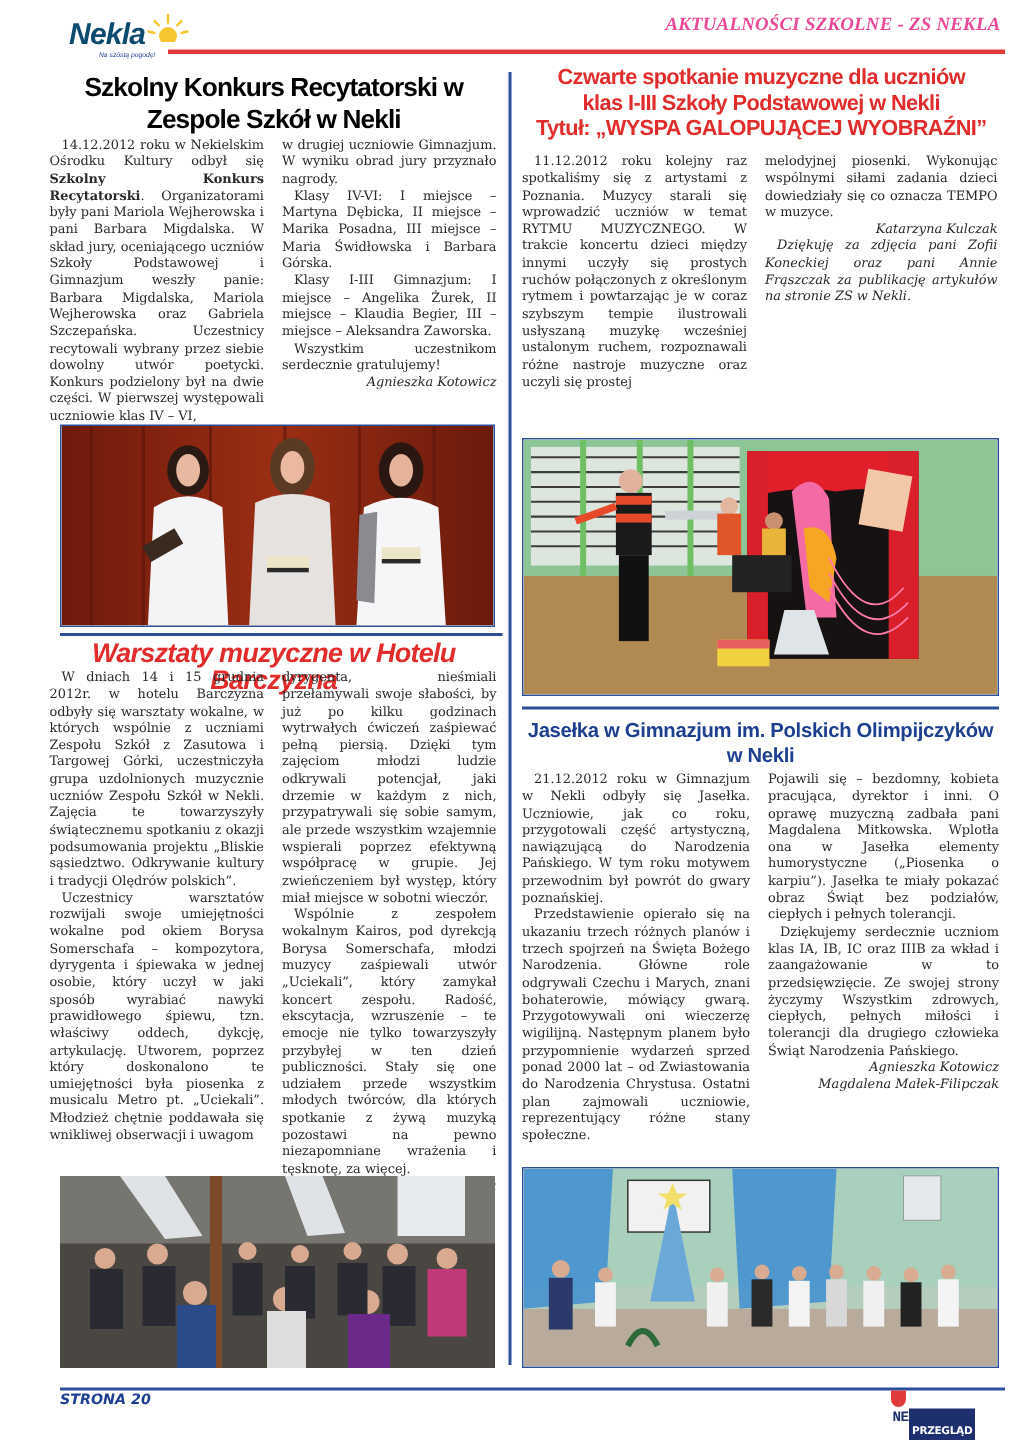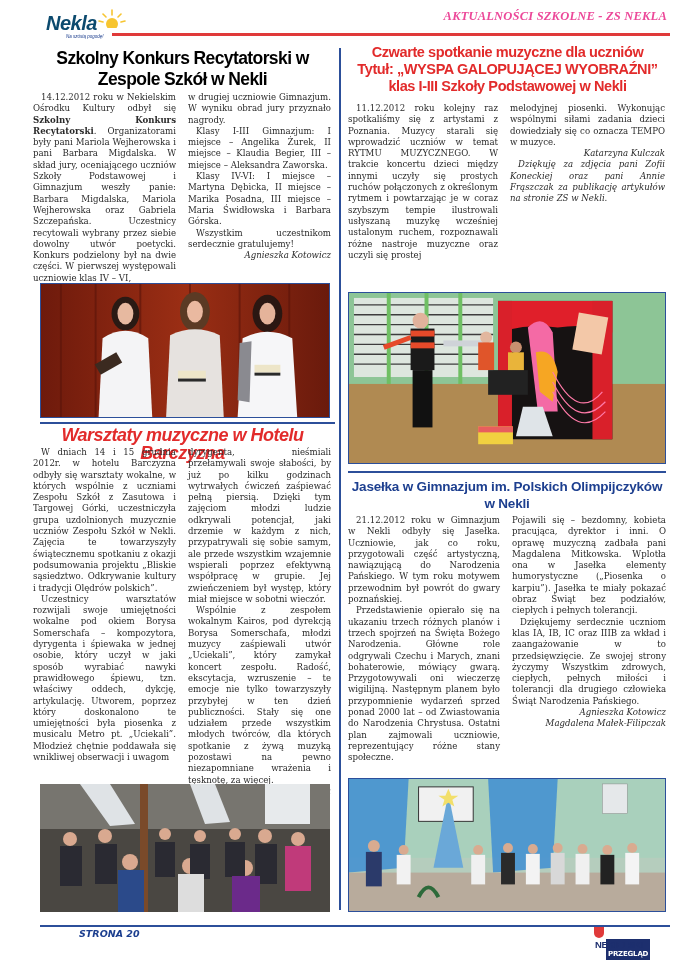--- a/index.html
+++ b/index.html
@@ -39,27 +39,27 @@
   .it { font-style:italic; }
   b { font-weight:bold; }
 
   
   .photo { border:1.5px solid #2c4f9a; overflow:hidden; box-sizing:border-box; }
   .rule-blue { height:2px; background:#2c4f9a; }
 
   
   .footer-rule { left:40px; top:925px; width:630px; height:1.5px; background:#2c4f9a; }
   .page-num { left:40px; top:928px; font-family:"DejaVu Sans", sans-serif; font-weight:bold;
-              font-style:italic; font-size:9.5px; color:#1d3f8f;margin-left:39px; }
+              font-style:italic; font-size:9.5px; color:#1d3f8f; }
   .brand { left:590px; top:927px; width:76px; height:24px; }
   .brand-top { position:absolute; left:16px; top:0; background:#1d2f6e; color:#fff;
                font-family:"DejaVu Sans", sans-serif; font-weight:bold; font-size:7px; padding:11px 2px; letter-spacing:-0.2px;margin-top:12px; }
   .brand-shield { position:absolute; left:4px; top:0; width:10px; height:11px; background:#e03a3a; border-radius:0 0 5px 5px; }
   .brand-bottom { position:absolute; left:5px; top:12px; color:#1d2f6e;
-                  font-family:Liberation Sans, sans-serif; font-weight:bold; font-size:9.5px; letter-spacing:-0.3px; }
+                  font-family:Liberation Mono, monospace; font-weight:bold; font-size:9.5px; letter-spacing:-0.3px; }
 </style>
 </head>
 <body>
 
 <div class="abs logo">
   <svg class="logo-sun" viewBox="0 0 28 20">
     <circle cx="14" cy="16" r="6" fill="#f7c531"></circle>
     <g stroke="#f7c531" stroke-width="1.6" stroke-linecap="round">
       <line x1="14" y1="2" x2="14" y2="7"></line>
         <line x1="5" y1="6" x2="8" y2="9"></line>
@@ -76,22 +76,22 @@
 
 <div class="abs col-divider"></div>
 
 <div class="abs h-green" style="left:30px; top:48px; width:305px;">Szkolny Konkurs Recytatorski w Zespole Szkół w Nekli</div>
 
 <div class="abs col" style="left:33px; top:92px; width:143px;">
   <p><span>14.12.2012 roku w Nekielskim Ośrodku Kultury odbył się </span><b>Szkolny Konkurs Recytatorski</b><span>. Organizatorami były pani Mariola Wejherowska i pani Barbara Migdalska. W skład jury, oceniającego uczniów Szkoły Podstawowej i Gimnazjum weszły panie: Barbara Migdalska, Mariola Wejherowska oraz Gabriela Szczepańska. Uczestnicy recytowali wybrany przez siebie dowolny utwór poetycki. Konkurs podzielony był na dwie części. W pierwszej występowali uczniowie klas IV – VI,</span></p>
 </div>
 <div class="abs col" style="left:188px; top:92px; width:143px;">
   <p class="noind">w drugiej uczniowie Gimnazjum. W wyniku obrad jury przyznało nagrody.</p>
+  <p>Klasy IV-VI: I miejsce – Martyna Dębicka, II miejsce – Marika Posadna, III miejsce – Maria Świdłowska i Barbara Górska.</p>
   <p>Klasy I-III Gimnazjum: I miejsce – Angelika Żurek, II miejsce – Klaudia Begier, III – miejsce – Aleksandra Zaworska.</p>
-  <p>Klasy IV-VI: I miejsce – Martyna Dębicka, II miejsce – Marika Posadna, III miejsce – Maria Świdłowska i Barbara Górska.</p>
   <p>Wszystkim uczestnikom serdecznie gratulujemy!</p>
   <p class="sign">Agnieszka Kotowicz</p>
 </div>
 
 <div class="abs photo" style="left:40px; top:283px; width:290px; height:135px;">
   <svg width="100%" height="100%" viewBox="0 0 290 135" preserveAspectRatio="none">
     <defs>
       <linearGradient id="curtain" x1="0" x2="1">
         <stop offset="0" stop-color="#6e1a0c"></stop>
           <stop offset="0.5" stop-color="#9b2e14"></stop>
@@ -171,22 +171,22 @@
     </g>
     <rect x="245" y="62" width="26" height="45" fill="#c03a7a"></rect>
     <rect x="78" y="86" width="26" height="42" fill="#2b4a8a"></rect>
     <rect x="138" y="90" width="26" height="38" fill="#ddd"></rect>
     <rect x="192" y="92" width="28" height="36" fill="#6b2a8a"></rect>
   </svg>
 </div>
 
 <div class="abs h-red" style="left:345px; top:44px; width:325px;">
   <div>Czwarte spotkanie muzyczne dla uczniów</div>
+  <div>klas I-III Szkoły Podstawowej w Nekli</div>
   <div>Tytuł: „WYSPA GALOPUJĄCEJ WYOBRAŹNI”</div>
-  <div>klas I-III Szkoły Podstawowej w Nekli</div>
 </div>
 
 <div class="abs col" style="left:348px; top:103px; width:150px;">
   <p>11.12.2012 roku kolejny raz spotkaliśmy się z artystami z Poznania. Muzycy starali się wprowadzić uczniów w temat RYTMU MUZYCZNEGO. W trakcie koncertu dzieci między innymi uczyły się prostych ruchów połączonych z określonym rytmem i powtarzając je w coraz szybszym tempie ilustrowali usłyszaną muzykę wcześniej ustalonym ruchem, rozpoznawali różne nastroje muzyczne oraz uczyli się prostej</p>
 </div>
 <div class="abs col" style="left:510px; top:103px; width:155px;">
   <p class="noind">melodyjnej piosenki. Wykonując wspólnymi siłami zadania dzieci dowiedziały się co oznacza TEMPO w muzyce.</p>
   <p class="sign">Katarzyna Kulczak</p>
   <p class="it">Dziękuję za zdjęcia pani Zofii Koneckiej oraz pani Annie Frąszczak za publikację artykułów na stronie ZS w Nekli.</p>
 </div>

